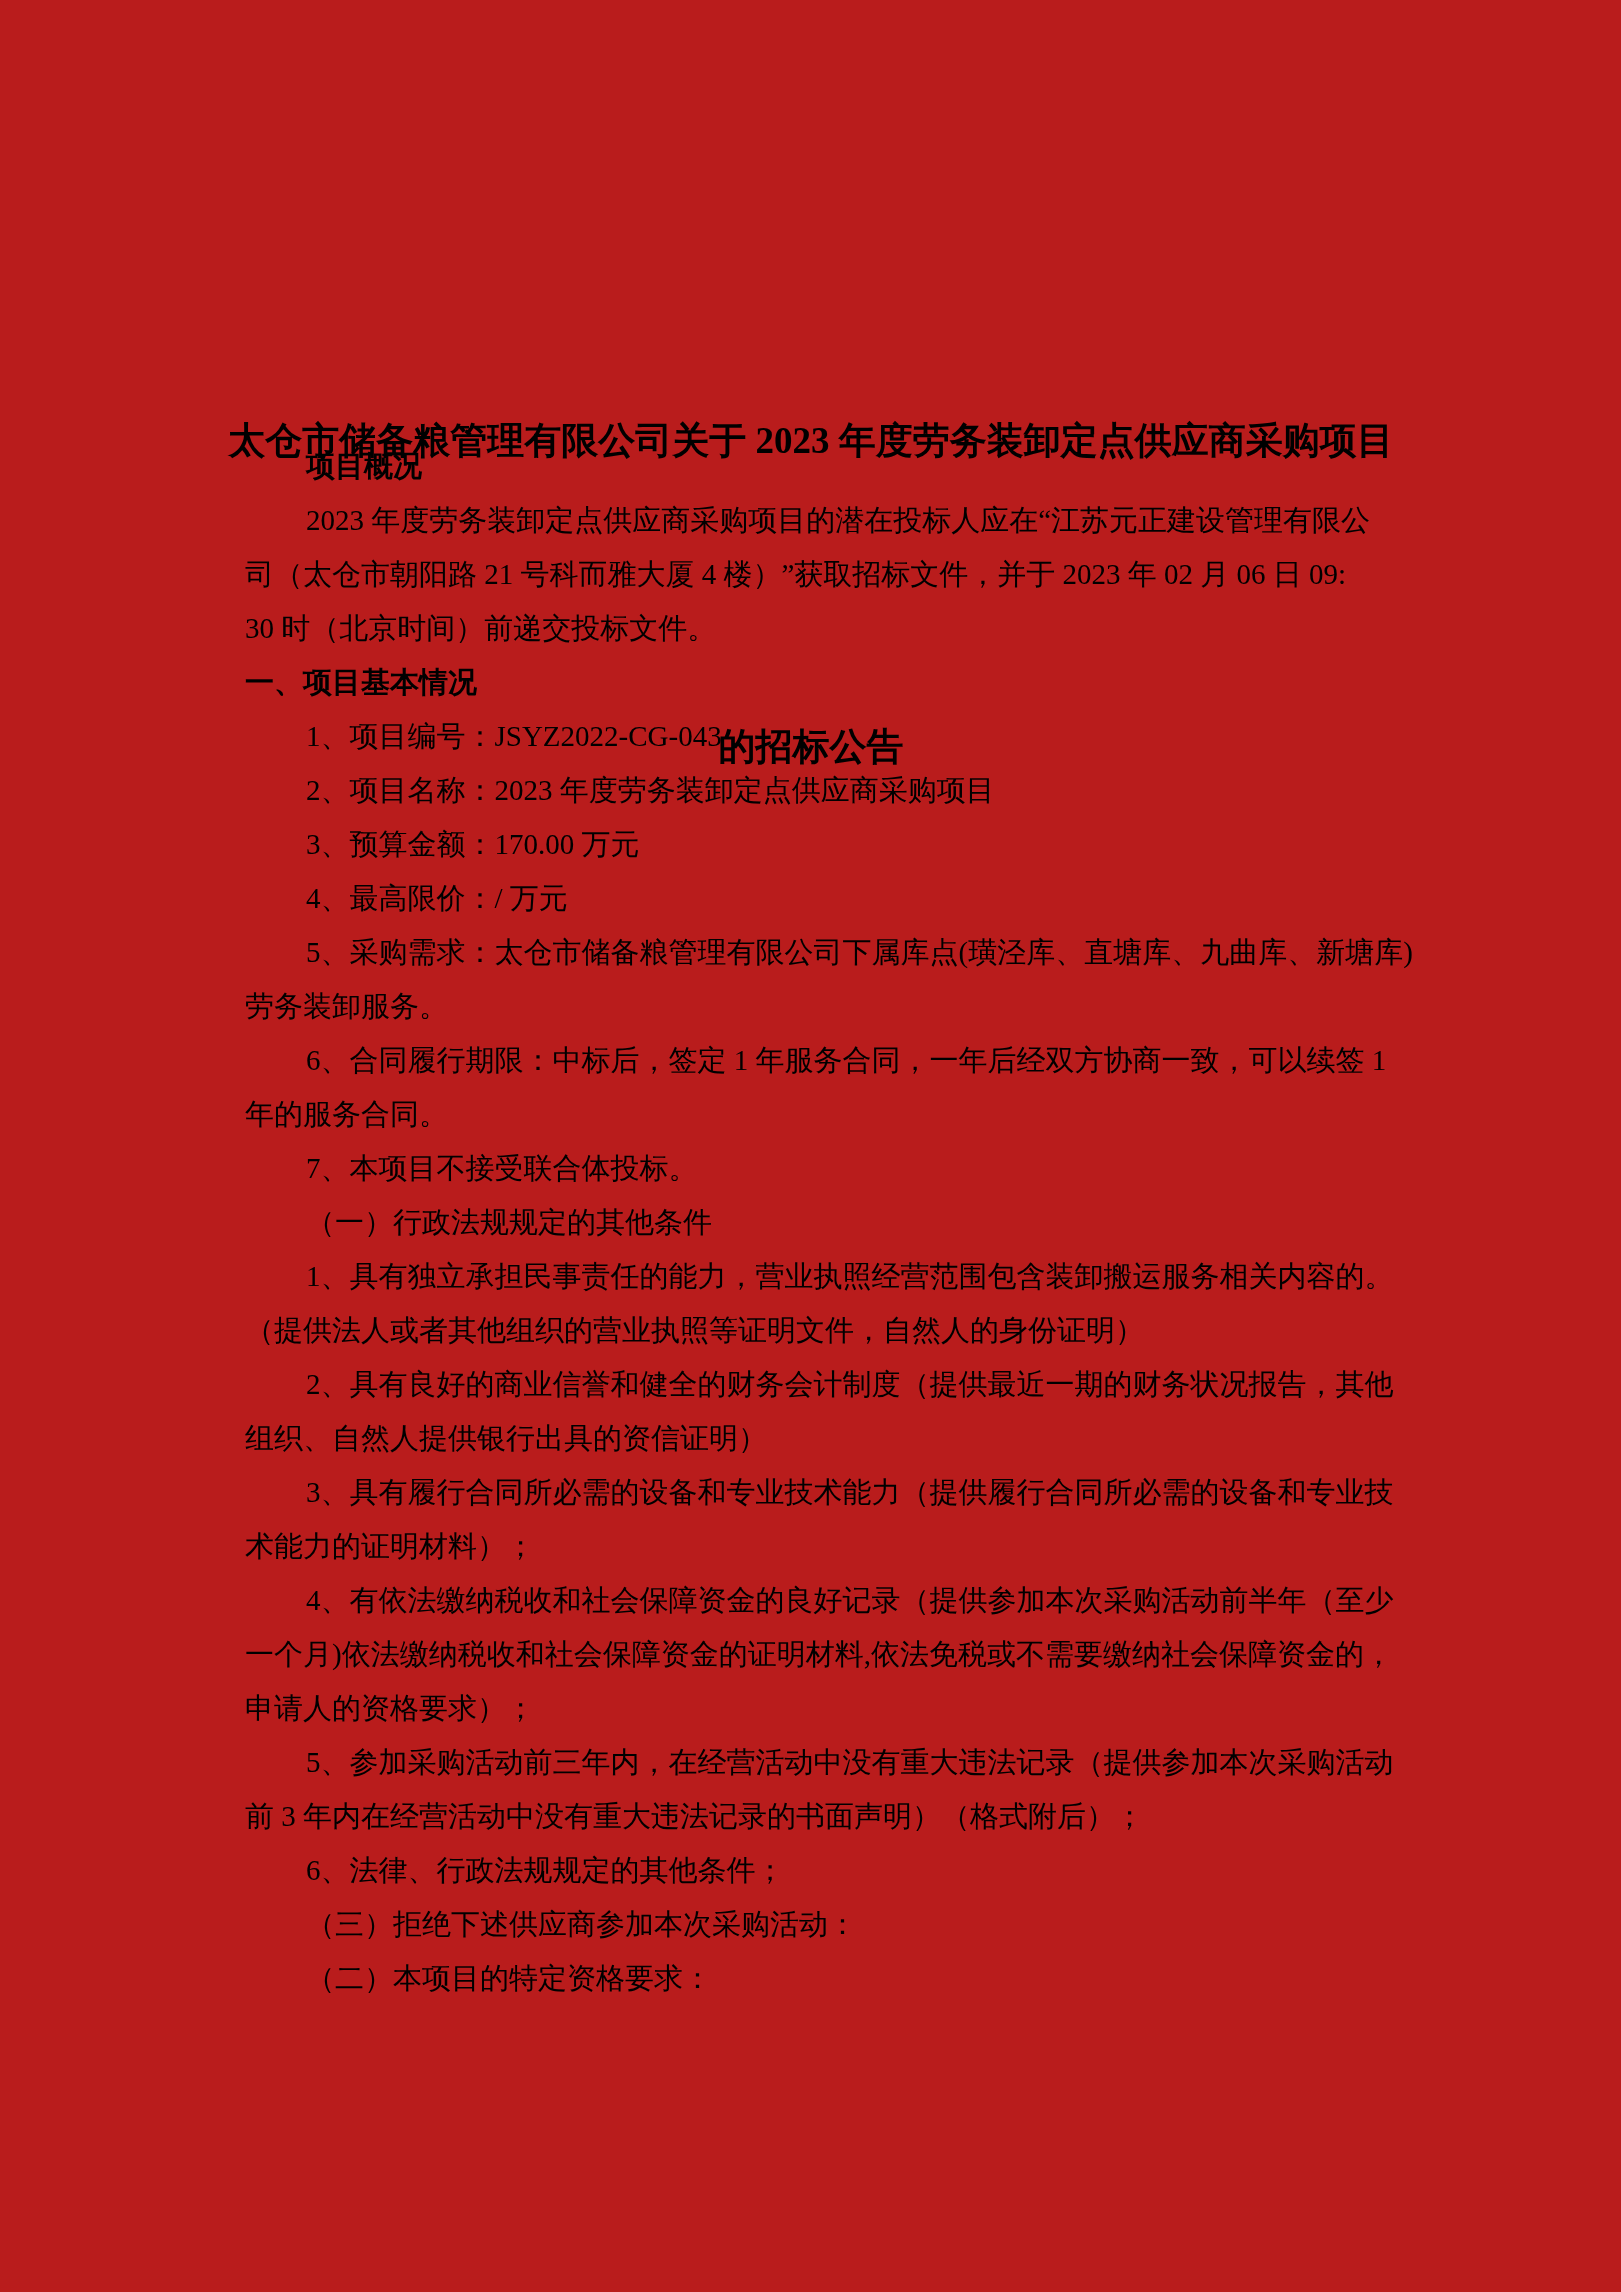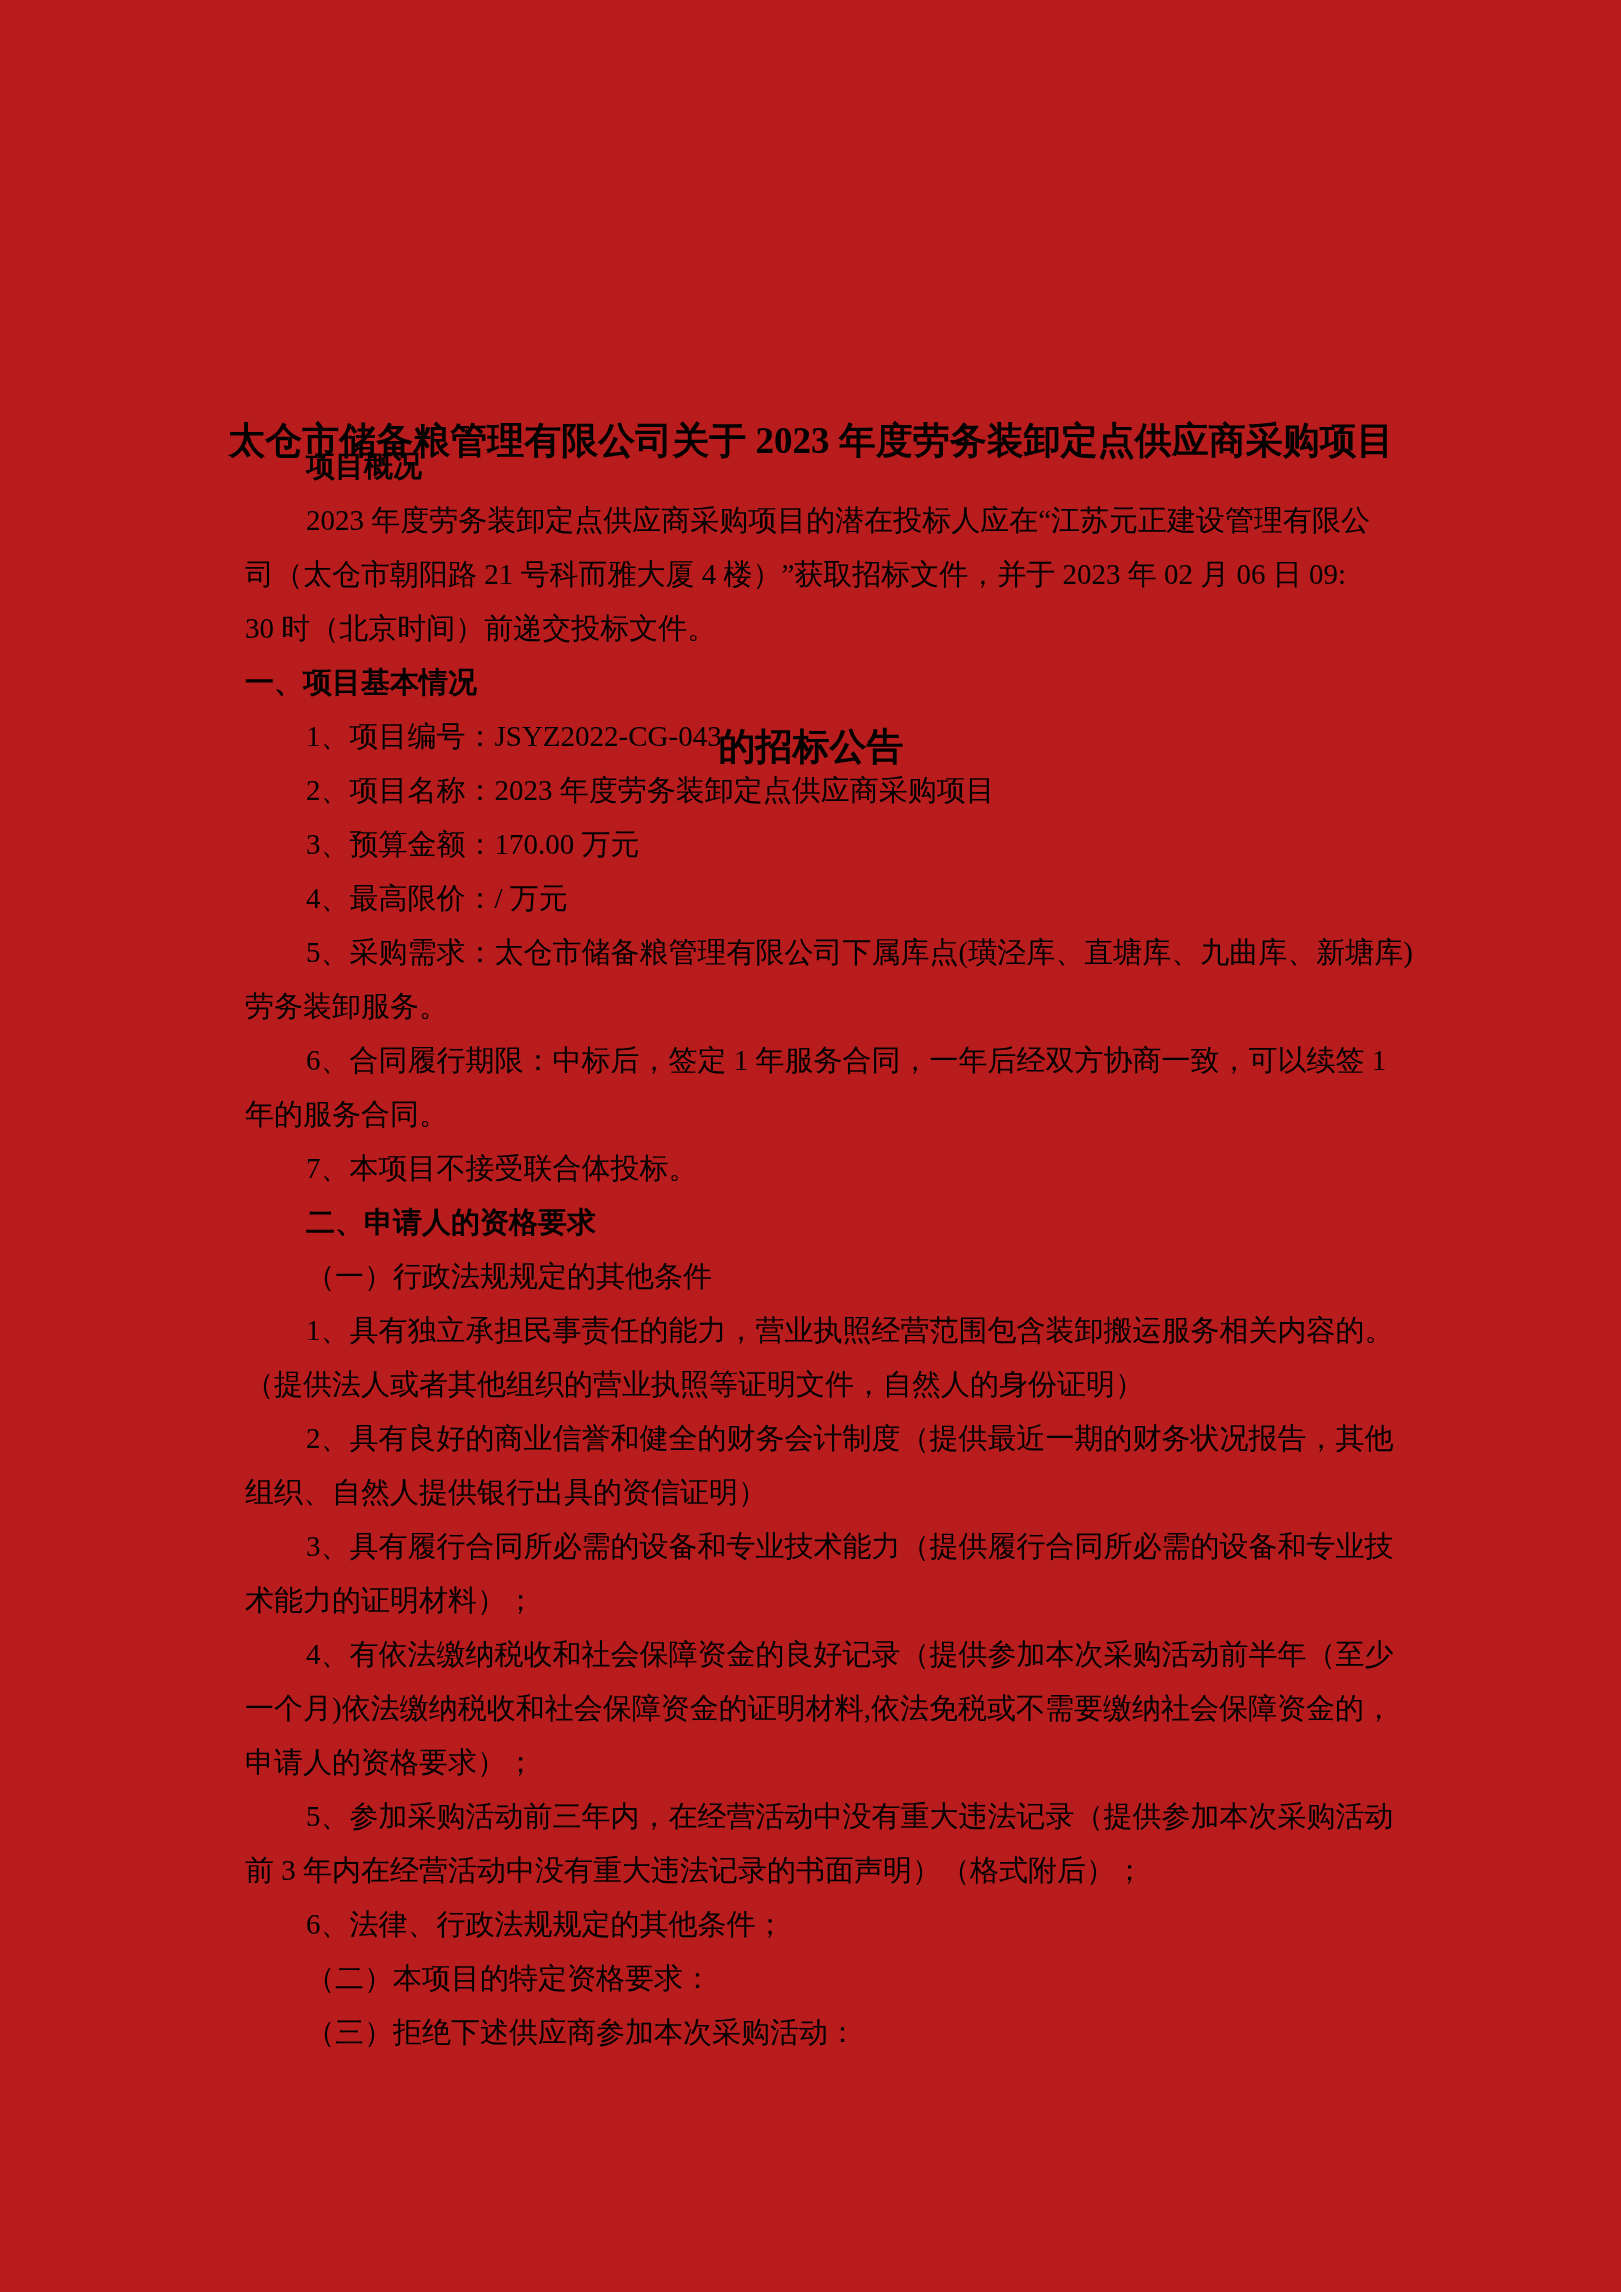--- a/index.html
+++ b/index.html
@@ -61,31 +61,30 @@
       <div class="line bold">一、项目基本情况</div>
       <div class="line indent">1、项目编号：JSYZ2022-CG-043</div>
       <div class="line indent">2、项目名称：2023 年度劳务装卸定点供应商采购项目</div>
       <div class="line indent">3、预算金额：170.00 万元</div>
       <div class="line indent">4、最高限价：/ 万元</div>
       <div class="line indent">5、采购需求：太仓市储备粮管理有限公司下属库点(璜泾库、直塘库、九曲库、新塘库)</div>
       <div class="line">劳务装卸服务。</div>
       <div class="line indent">6、合同履行期限：中标后，签定 1 年服务合同，一年后经双方协商一致，可以续签 1</div>
       <div class="line">年的服务合同。</div>
       <div class="line indent">7、本项目不接受联合体投标。</div>
-      <div class="line indent bold">二、申请人的资格要求</div>
       <div class="line indent">（一）行政法规规定的其他条件</div>
       <div class="line indent">1、具有独立承担民事责任的能力，营业执照经营范围包含装卸搬运服务相关内容的。</div>
       <div class="line">（提供法人或者其他组织的营业执照等证明文件，自然人的身份证明）</div>
       <div class="line indent">2、具有良好的商业信誉和健全的财务会计制度（提供最近一期的财务状况报告，其他</div>
       <div class="line">组织、自然人提供银行出具的资信证明）</div>
       <div class="line indent">3、具有履行合同所必需的设备和专业技术能力（提供履行合同所必需的设备和专业技</div>
       <div class="line">术能力的证明材料）；</div>
       <div class="line indent">4、有依法缴纳税收和社会保障资金的良好记录（提供参加本次采购活动前半年（至少</div>
       <div class="line">一个月)依法缴纳税收和社会保障资金的证明材料,依法免税或不需要缴纳社会保障资金的，</div>
       <div class="line">申请人的资格要求）；</div>
       <div class="line indent">5、参加采购活动前三年内，在经营活动中没有重大违法记录（提供参加本次采购活动</div>
       <div class="line">前 3 年内在经营活动中没有重大违法记录的书面声明）（格式附后）；</div>
       <div class="line indent">6、法律、行政法规规定的其他条件；</div>
+      <div class="line indent">（三）拒绝下述供应商参加本次采购活动：</div>
       <div class="line indent">（二）本项目的特定资格要求：</div>
-      <div class="line indent">（三）拒绝下述供应商参加本次采购活动：</div>
     </div>
 </div>
 
 
 </body></html>

